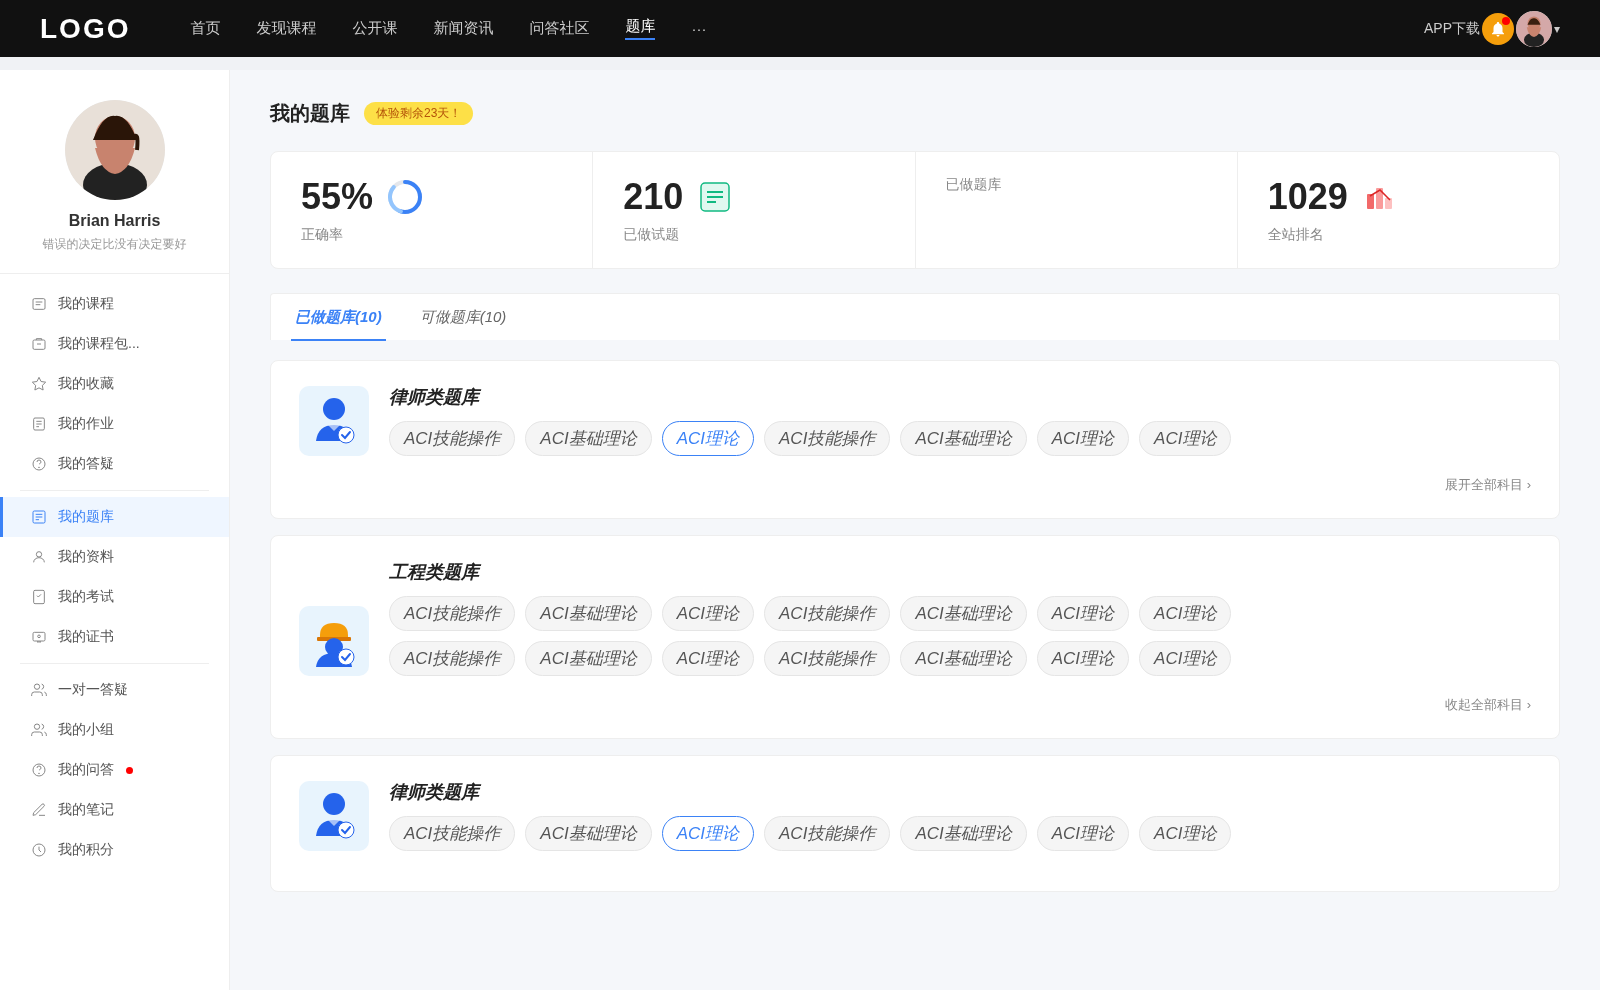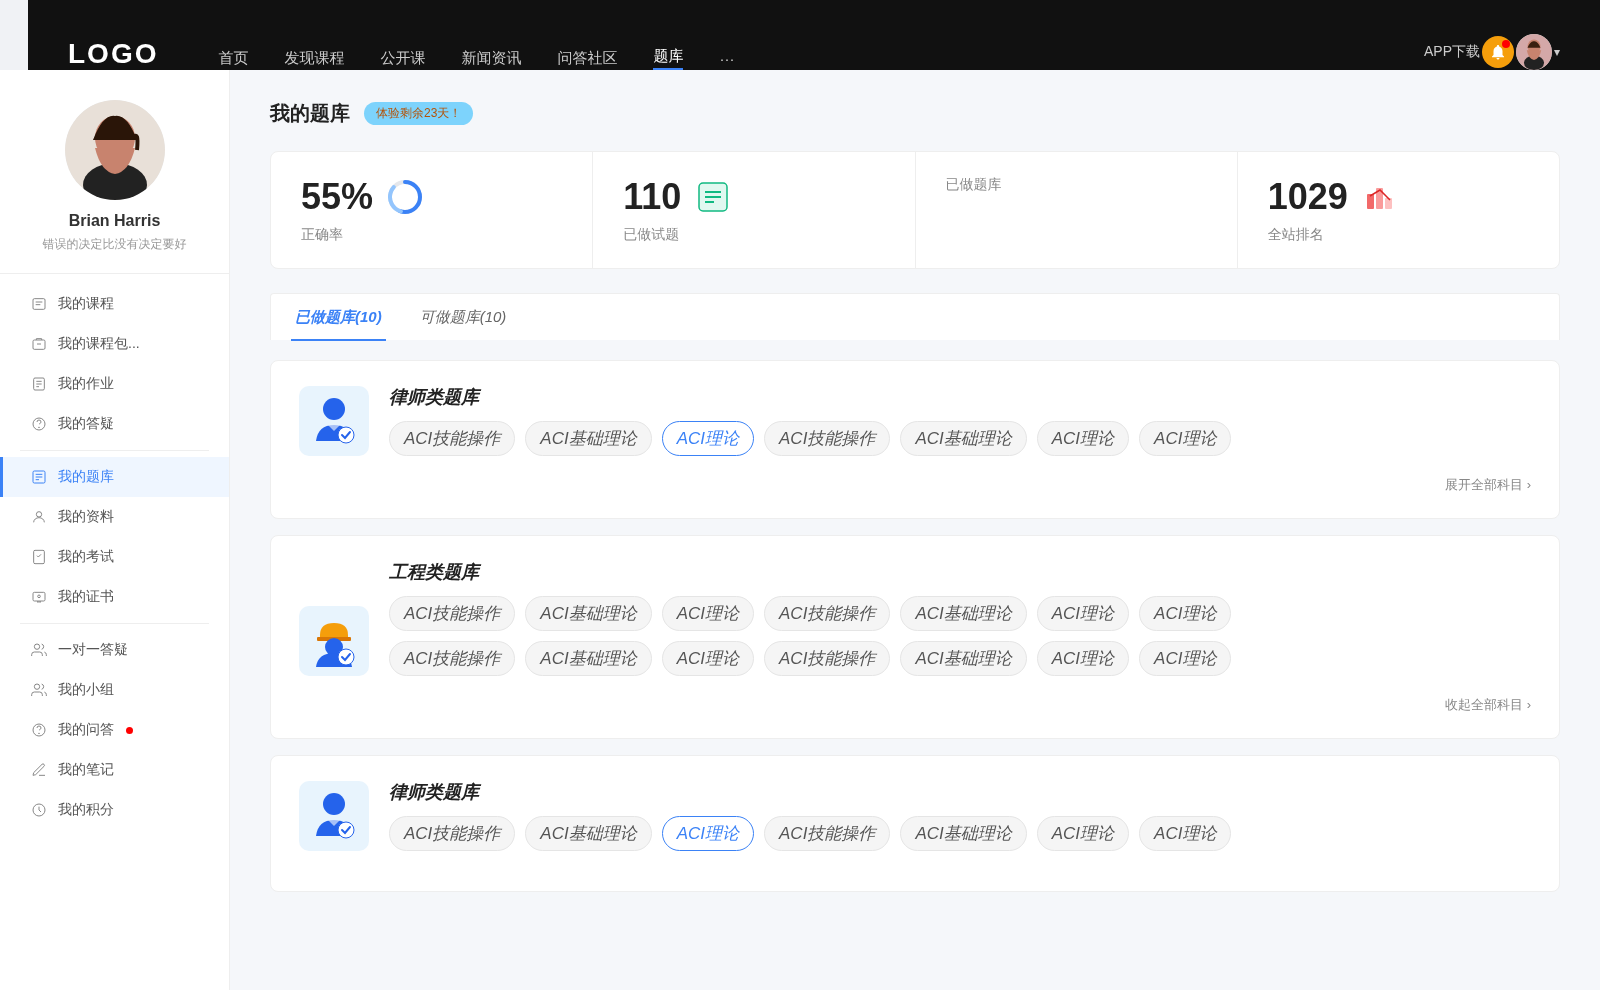--- a/index.html
+++ b/index.html
@@ -1,28 +1,27 @@
 <!DOCTYPE html>
 <html><head>
   <meta charset="utf-8">
   <style>
     * { box-sizing: border-box; margin: 0; padding: 0; }
     body { font-family: 'PingFang SC', 'Microsoft YaHei', sans-serif; background: #f0f2f5; min-height: 990px; }
 
     
     .header {
       background: #111;
-      height: 70px;
-      display: flex;
-      align-items: flex-end;
+      height: 57px;
+      display: flex;
+      align-items: center;
       padding: 0 40px;
       position: fixed;
       top: 0; left: 0; right: 0;
       z-index: 100;
-      margin-left: 28px;
     }
     .header-logo {
       font-size: 28px;
       font-weight: 900;
       color: #fff;
       letter-spacing: 2px;
       margin-right: 60px;
     }
     .header-nav {
       display: flex;
@@ -175,21 +174,21 @@
       align-items: center;
       gap: 14px;
       margin-bottom: 24px;
     }
     .page-title {
       font-size: 20px;
       font-weight: 700;
       color: #222;
     }
     .trial-badge {
-      background: #7dd3fc;
+      background: #fde047;
       color: #b45309;
       font-size: 12px;
       padding: 3px 12px;
       border-radius: 20px;
       font-weight: 500;
     }
 
     
     .stats-row {
       display: flex;
@@ -380,20 +379,28 @@
         <span class="menu-icon">
           <svg width="16" height="16" viewBox="0 0 24 24" fill="none" stroke="#888" stroke-width="1.5">
               <rect x="3" y="6" width="18" height="14" rx="2"></rect>
               <path d="M8 6V4h8v2"></path>
               <line x1="9" y1="12" x2="15" y2="12"></line>
             </svg>
         </span>
         <span>我的课程包...</span>
       </div>
 
+      <div class="menu-item">
+        <span class="menu-icon">
+          <svg width="16" height="16" viewBox="0 0 24 24" fill="none" stroke="#888" stroke-width="1.5">
+              <polygon points="12 2 15.09 8.26 22 9.27 17 14.14 18.18 21.02 12 17.77 5.82 21.02 7 14.14 2 9.27 8.91 8.26 12 2"></polygon>
+            </svg>
+        </span>
+        <span>我的收藏</span>
+      </div>
 
       <div class="menu-item">
         <span class="menu-icon">
           <svg width="16" height="16" viewBox="0 0 24 24" fill="none" stroke="#888" stroke-width="1.5">
               <rect x="4" y="3" width="16" height="18" rx="2"></rect>
               <line x1="8" y1="8" x2="16" y2="8"></line>
               <line x1="8" y1="12" x2="16" y2="12"></line>
               <line x1="8" y1="16" x2="12" y2="16"></line>
             </svg>
         </span>
@@ -534,21 +541,21 @@
               <circle cx="18" cy="18" r="15" fill="none" stroke="#3b82f6" stroke-width="4" stroke-dasharray="52 95" stroke-linecap="round" transform="rotate(-90 18 18)"></circle>
               <circle cx="18" cy="18" r="15" fill="none" stroke="#93c5fd" stroke-width="4" stroke-dasharray="30 115" stroke-linecap="round" transform="rotate(106 18 18)"></circle>
             </svg>
           </div>
         </div>
         <div class="stat-label">正确率</div>
       </div>
 
       <div class="stat-card">
         <div class="stat-top">
-          <span class="stat-value">110</span>
+          <span class="stat-value">210</span>
           <div class="stat-icon">
             <svg width="34" height="34" viewBox="0 0 34 34">
               <rect x="3" y="3" width="28" height="28" rx="4" fill="#34d399" opacity="0.15"></rect>
               <rect x="3" y="3" width="28" height="28" rx="4" fill="none" stroke="#10b981" stroke-width="1.5"></rect>
               <line x1="9" y1="12" x2="25" y2="12" stroke="#10b981" stroke-width="2"></line>
               <line x1="9" y1="17" x2="25" y2="17" stroke="#10b981" stroke-width="2"></line>
               <line x1="9" y1="22" x2="18" y2="22" stroke="#10b981" stroke-width="2"></line>
             </svg>
           </div>
         </div>

